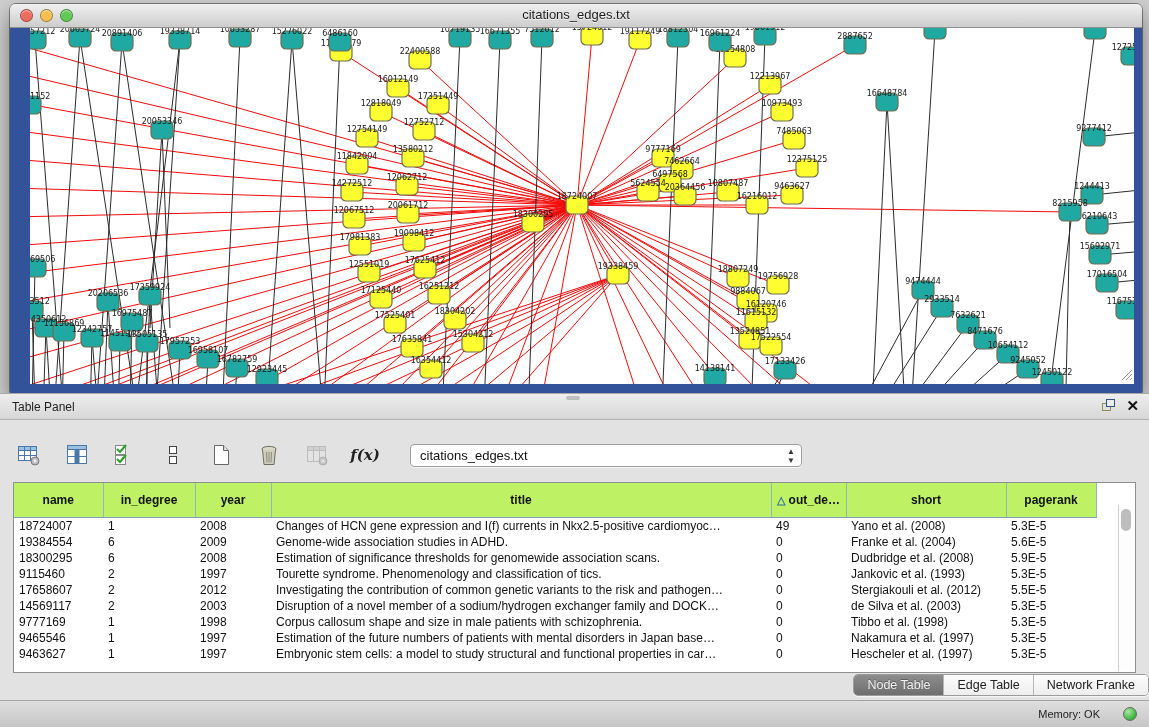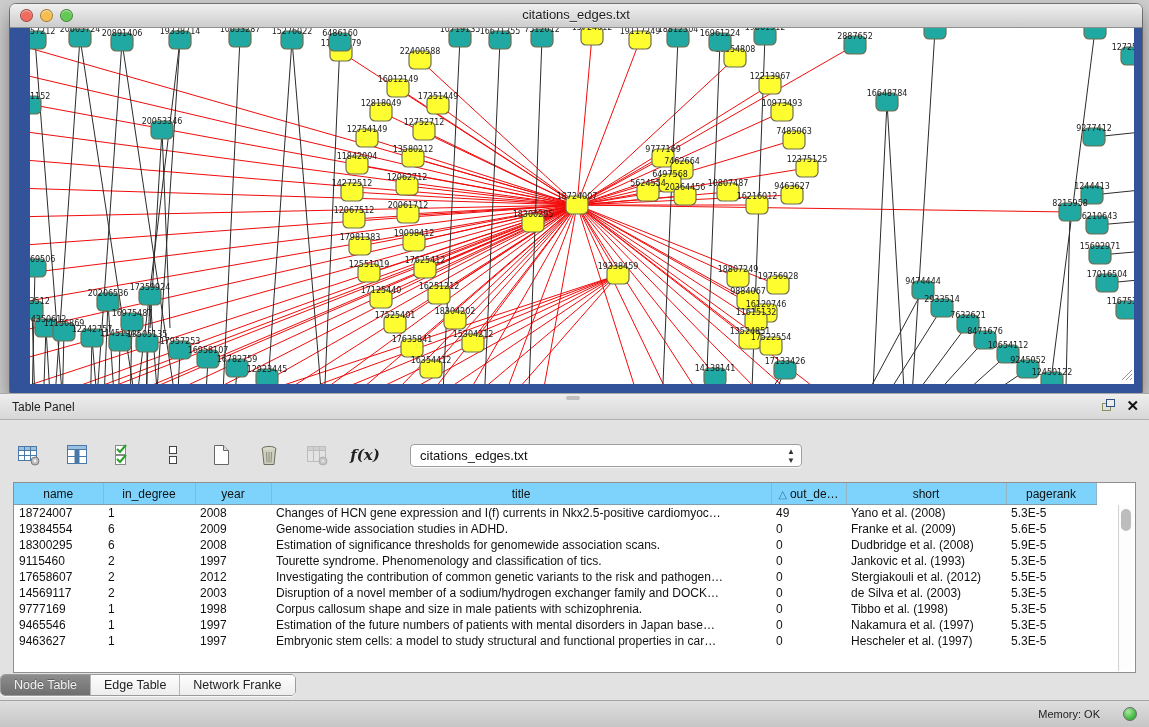--- a/index.html
+++ b/index.html
@@ -36,29 +36,29 @@
   .tbtn{width:26px;height:26px;display:flex;align-items:center;justify-content:center;}
   .fx{font-family:"DejaVu Serif",serif;font-style:italic;font-size:15px;color:#222;}
   .combo{margin-left:10px;width:392px;height:23px;background:#ffffff;border:1px solid #9e9e9e;border-radius:4px;
          display:flex;align-items:center;font-size:13px;color:#111;padding-left:9px;box-sizing:border-box;position:relative;
          box-shadow:0 1px 1px rgba(255,255,255,.8);}
   .combo .arrows{position:absolute;right:6px;top:2px;font-size:8px;line-height:9px;color:#333;text-align:center;}
 
   .tablewrap{position:absolute;left:13px;top:89px;width:1123px;height:191px;background:#fff;
              border:1px solid #8f8f8f;box-sizing:border-box;overflow:hidden;}
   table.tbl{border-collapse:collapse;table-layout:fixed;font-size:12px;color:#111;}
-  .tbl th{background:#7dd3fc;border-right:1px solid #93b6c6;border-bottom:1px solid #7d9fae;height:21px;
-          font-weight:normal;text-align:center;white-space:nowrap;overflow:hidden;padding:0 2px;}
+  .tbl th{background:#bef264;border-right:1px solid #93b6c6;border-bottom:1px solid #7d9fae;height:34px;
+          font-weight:bold;text-align:center;white-space:nowrap;overflow:hidden;padding:0 2px;}
   .tbl th:first-child{border-left:none;}
   .tbl td{height:16px;padding:0 3px 0 5px;white-space:nowrap;overflow:hidden;}
   .sortglyph{color:#3572a5;font-size:11px;}
   .vscroll{position:absolute;top:22px;right:1px;bottom:1px;width:15px;background:#fdfdfd;border-left:1px solid #d2d2d2;}
   .vthumb{position:absolute;left:2px;top:4px;width:10px;height:22px;border-radius:5px;background:#bdbdbd;}
 
-  .tabsrow{position:absolute;left:0;top:281px;width:100%;display:flex;justify-content:flex-start;}
+  .tabsrow{position:absolute;left:0;top:281px;width:100%;display:flex;justify-content:flex-end;}
   .segctl{display:inline-flex;border:1px solid #9b9b9b;border-radius:5px;overflow:hidden;background:#f7f7f7;
           box-shadow:0 1px 1px rgba(255,255,255,.8);}
   .seg{padding:3px 13px;font-size:12.5px;color:#222;border-right:1px solid #b7b7b7;background:linear-gradient(#fdfdfd,#ededed);}
   .seg:last-child{border-right:none;}
   .seg.sel{background:linear-gradient(#8d8d8d,#6f6f6f);color:#f1f1f1;text-shadow:0 -1px 0 rgba(0,0,0,.3);}
 
   .statusbar{position:absolute;left:0;bottom:0;width:100%;height:27px;background:linear-gradient(#dedede,#c6c6c6);
              border-top:1px solid #a3a3a3;box-sizing:border-box;display:flex;align-items:center;justify-content:flex-end;
              padding-right:12px;gap:23px;}
   .memtxt{font-size:11px;color:#222;}
@@ -764,21 +764,21 @@
               <td>49</td>
               <td>Yano et al. (2008)</td>
               <td>5.3E-5</td>
             </tr>
             <tr>
               <td>19384554</td>
               <td>6</td>
               <td>2009</td>
               <td>Genome-wide association studies in ADHD.</td>
               <td>0</td>
-              <td>Franke et al. (2009)</td>
+              <td>Franke et al. (2004)</td>
               <td>5.6E-5</td>
             </tr>
             <tr>
               <td>18300295</td>
               <td>6</td>
               <td>2008</td>
               <td>Estimation of significance thresholds for genomewide association scans.</td>
               <td>0</td>
               <td>Dudbridge et al. (2008)</td>
               <td>5.9E-5</td>

